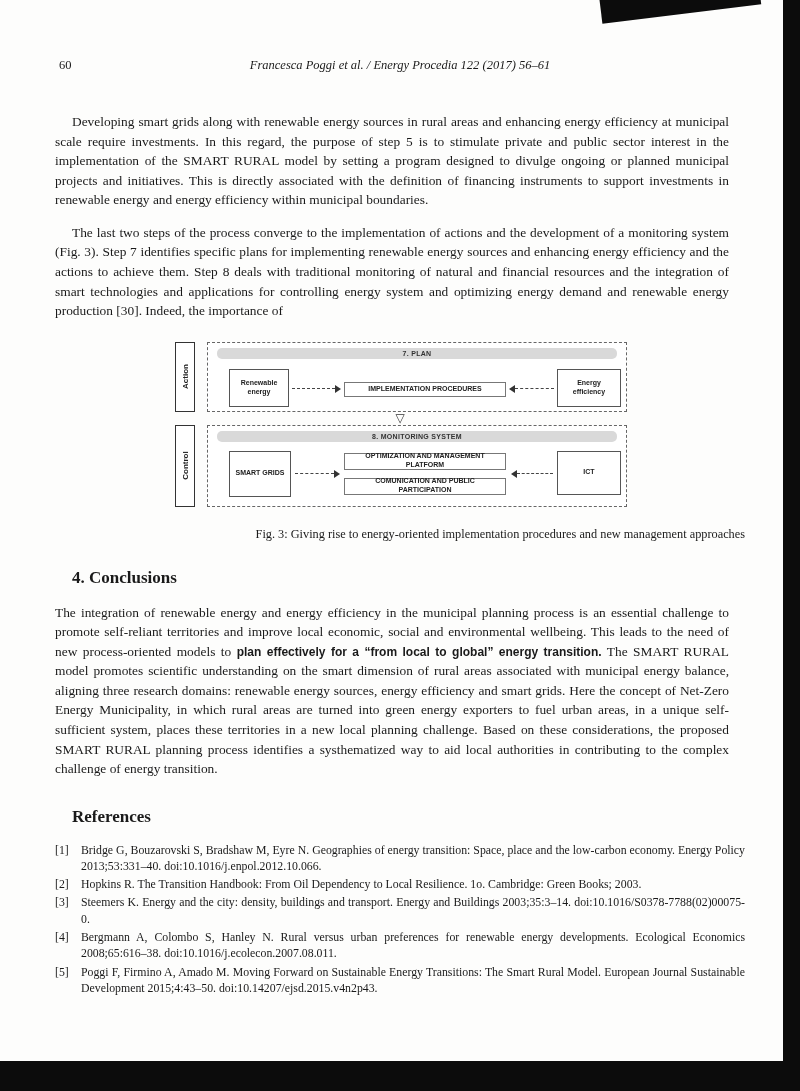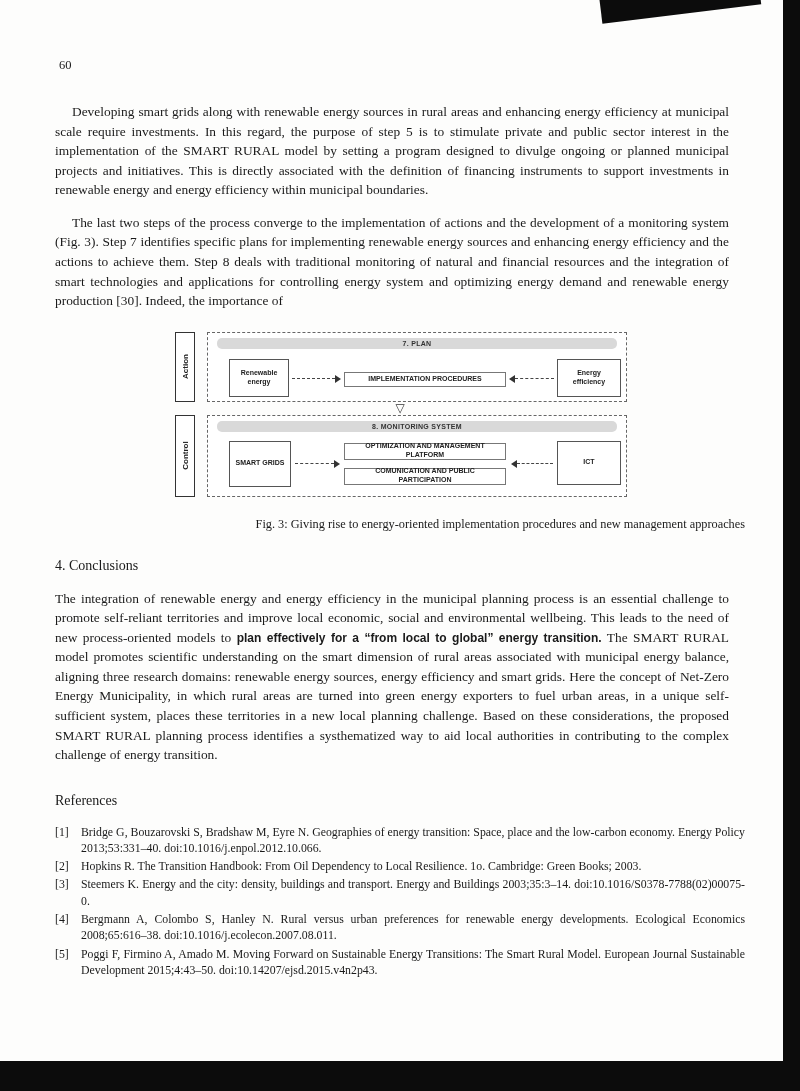--- a/index.html
+++ b/index.html
@@ -4,29 +4,29 @@
 <style>
   * { box-sizing: border-box; }
   html,body { margin:0; padding:0; }
   body { background:#2b2b2b; font-family:"Liberation Serif", serif; }
   .scan { position:relative; width:800px; height:1091px; background:#fdfdfc; overflow:hidden; }
   .edge-right { position:absolute; top:0; right:0; width:17px; height:100%; background:#0c0c0c; }
   .edge-bottom { position:absolute; left:0; bottom:0; width:100%; height:30px; background:#0c0c0c; }
   .edge-topright { position:absolute; top:-16px; right:40px; width:160px; height:30px; background:#0c0c0c; transform:rotate(-7deg); }
   .page { position:relative; width:800px; padding:58px 55px 0 55px; color:#1a1a1a; }
 
-  .header { position:relative; height:18px; margin-bottom:26px; }
+  .header { position:relative; height:18px; margin-bottom:36px; }
   .pagenum { position:absolute; left:4px; top:0; font-size:12.5px; }
   .runhead { display:block; text-align:center; font-style:italic; font-size:12.5px; }
 
   p.body { font-size:13.4px; line-height:1.46; text-align:justify; margin:0 16px 13px 0; }
   p.indent { text-indent:17px; }
   .sans-em { font-family:"Liberation Sans", sans-serif; font-weight:bold; font-size:12px; }
 
-  h2.sec { font-size:14px; font-weight:normal; margin:26px 0 15px 0; }
+  h2.sec { font-size:17px; font-weight:bold; margin:26px 0 15px 17px; }
 
   
   .figure { position:relative; width:462px; height:172px; margin:18px auto 0 auto; font-family:"Liberation Sans", sans-serif; }
   .fig-abs { position:absolute; }
   .side-box { width:20px; border:1px solid #333; background:#fff; display:flex; align-items:center; justify-content:center; }
   .side-box span { transform:rotate(-90deg); white-space:nowrap; font-size:8px; font-weight:bold; color:#222; }
   .dash-section { border:1px dashed #666; background:#fff; }
   .bar-header { background:#d9d9d9; border-radius:5px; display:flex; align-items:center; justify-content:center;
                 font-size:7px; font-weight:bold; color:#333; letter-spacing:0.3px; }
   .node { border:1px solid #555; background:#fff; display:flex; align-items:center; justify-content:center;
@@ -49,20 +49,21 @@
   .ref-text { flex:1; }
 </style>
 </head>
 <body>
 
 <div class="scan">
   <div class="page">
 
     <div class="header">
       <span class="pagenum">60</span>
+      <span class="runhead">Francesca Poggi et al. / Energy Procedia 122 (2017) 56–61</span>
     </div>
 
     <p class="body indent">Developing smart grids along with renewable energy sources in rural areas and enhancing energy efficiency at municipal scale require investments. In this regard, the purpose of step 5 is to stimulate private and public sector interest in the implementation of the SMART RURAL model by setting a program designed to divulge ongoing or planned municipal projects and initiatives. This is directly associated with the definition of financing instruments to support investments in renewable energy and energy efficiency within municipal boundaries.</p>
     <p class="body indent">The last two steps of the process converge to the implementation of actions and the development of a monitoring system (Fig. 3). Step 7 identifies specific plans for implementing renewable energy sources and enhancing energy efficiency and the actions to achieve them. Step 8 deals with traditional monitoring of natural and financial resources and the integration of smart technologies and applications for controlling energy system and optimizing energy demand and renewable energy production [30]. Indeed, the importance of</p>
 
     <div class="figure">
 
       <div class="fig-abs side-box" style="left:6px; top:3px; height:70px;">
         <span>Action</span>
       </div>

